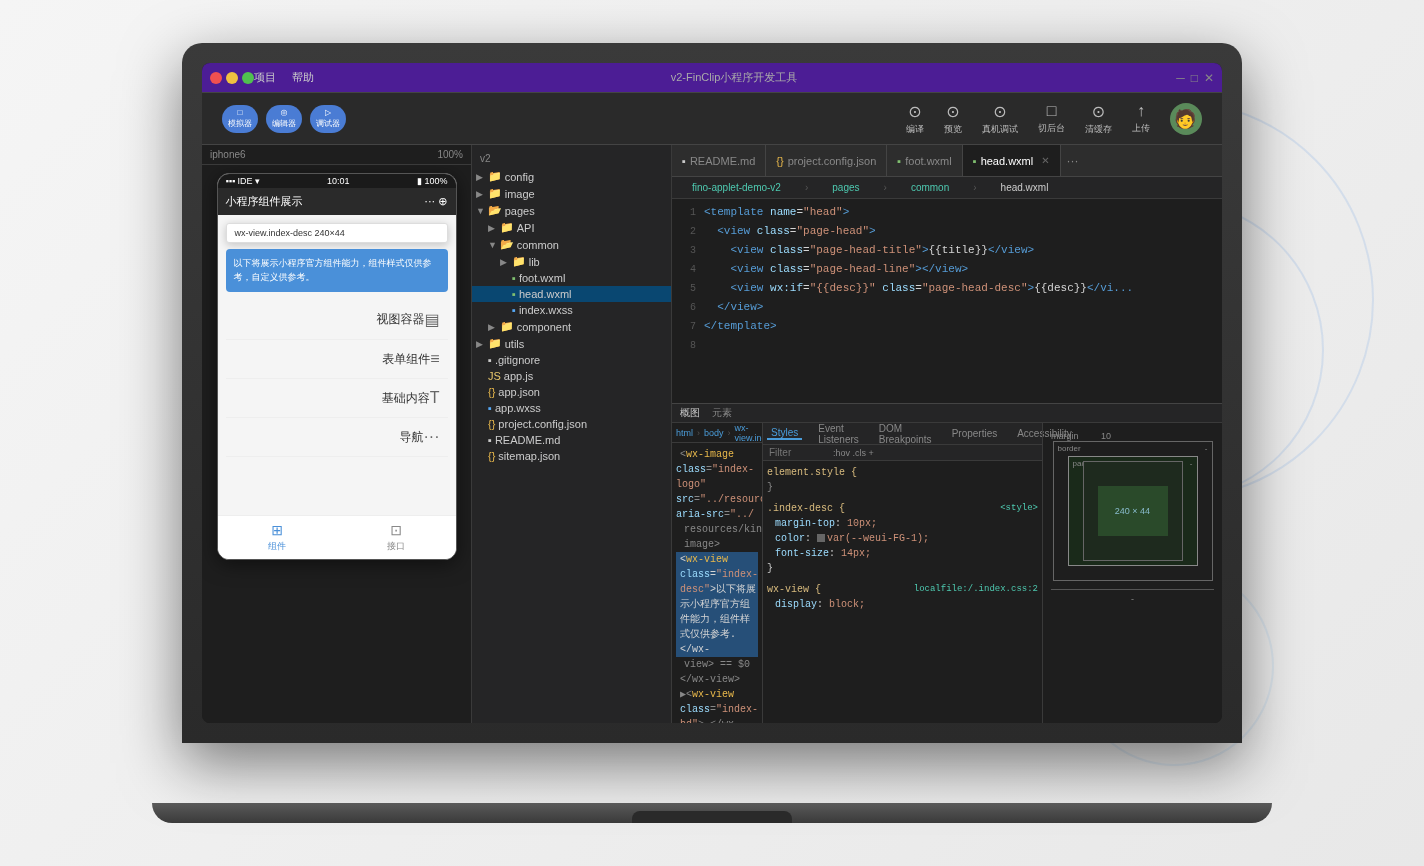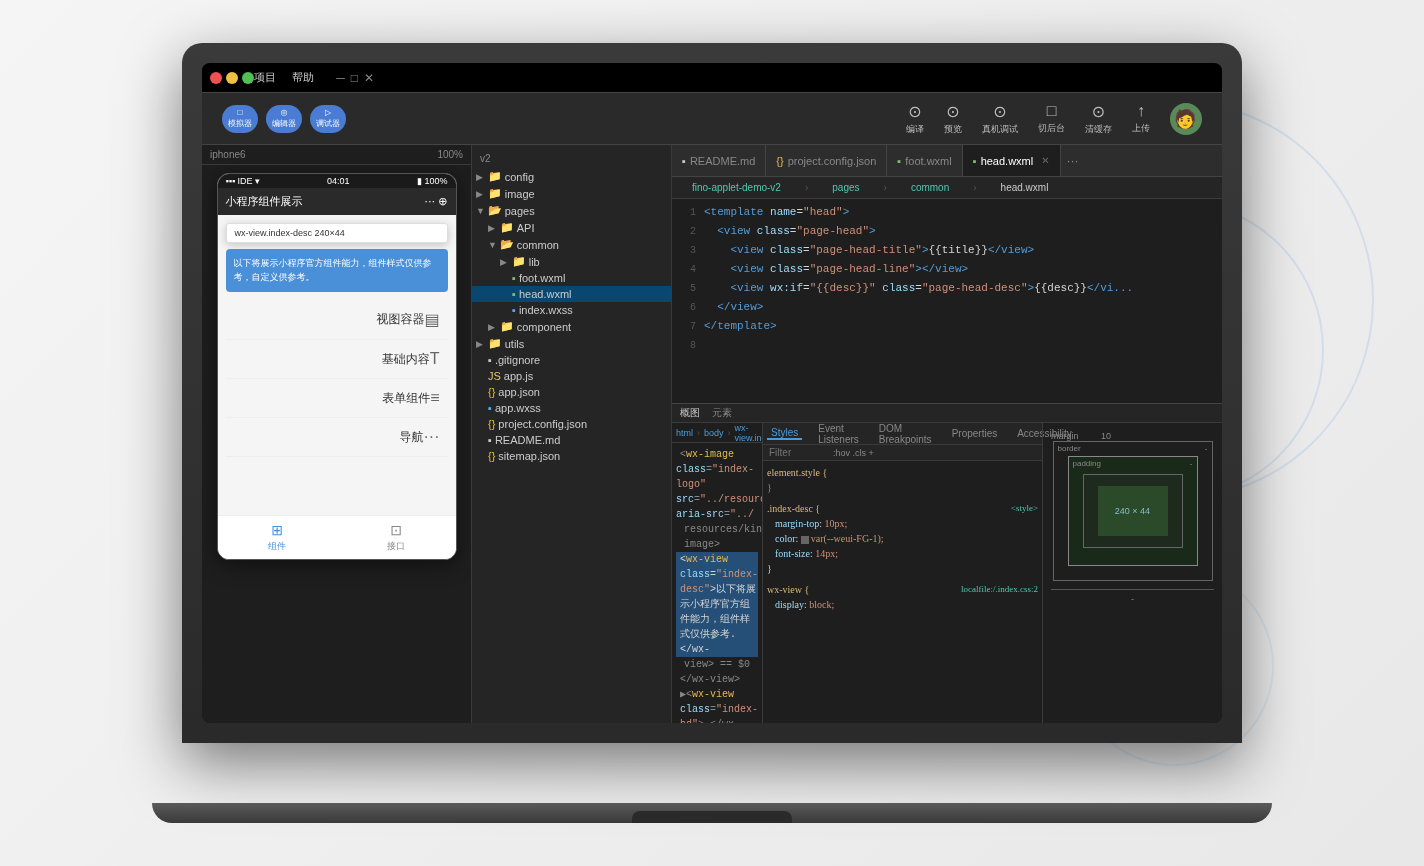--- a/index.html
+++ b/index.html
@@ -82,21 +82,21 @@
       background: #1e1e1e;
       display: flex;
       flex-direction: column;
       font-size: 12px;
       color: #ccc;
     }
 
     
     .title-bar {
       height: 30px;
-      background: #000000;
+      background: #4c1d95;
       display: flex;
       align-items: center;
       padding: 0 8px;
       border-bottom: 1px solid #444;
       flex-shrink: 0;
     }
     .title-bar-menu {
       display: flex;
       gap: 16px;
       font-size: 11px;
@@ -499,21 +499,21 @@
       border: none;
       color: #ccc;
       font-size: 10px;
       outline: none;
       width: 60px;
     }
     .styles-content {
       flex: 1;
       overflow-y: auto;
       padding: 4px;
-      font-family: Liberation Serif, serif;
+      font-family: Liberation Mono, monospace;
       font-size: 10px;
       line-height: 15px;
     }
     .css-rule { margin-bottom: 6px; }
     .css-selector { color: #d7ba7d; }
     .css-prop { color: #9cdcfe; }
     .css-val { color: #ce9178; }
     .css-link { color: #4ec9b0; float: right; font-size: 9px; }
     .box-model-panel {
       width: 180px;
@@ -543,21 +543,21 @@
     .bm-border {
       width: 130px; height: 110px;
       border: 1px solid #888;
       background: #1a2a1a;
       display: flex;
       align-items: center;
       justify-content: center;
       position: relative;
     }
     .bm-padding {
-      width: 100px; height: 74px;
+      width: 100px; height: 100px;
       border: 1px solid #666;
       background: #1e2a1e;
       display: flex;
       align-items: center;
       justify-content: center;
       position: relative;
     }
     .bm-content {
       width: 70px; height: 50px;
       background: #2a4a2a;
@@ -589,20 +589,21 @@
         <div class="title-bar">
           <div class="window-controls">
             <div class="win-btn win-close"></div>
             <div class="win-btn win-min"></div>
             <div class="win-btn win-max"></div>
           </div>
           <div class="title-bar-menu">
             <span>项目</span>
             <span>帮助</span>
           </div>
+          <div class="title-bar-title">v2-FinClip小程序开发工具</div>
           <div style="width:60px;display:flex;justify-content:flex-end;gap:6px;align-items:center;">
             <span style="font-size:12px;color:#888;cursor:pointer;">─</span>
             <span style="font-size:12px;color:#888;cursor:pointer;">□</span>
             <span style="font-size:12px;color:#888;cursor:pointer;">✕</span>
           </div>
         </div>
 
         <div class="toolbar">
           <div class="toolbar-left">
             <div class="toolbar-btn active-sim">
@@ -655,46 +656,46 @@
           <div class="simulator-panel">
             <div class="sim-header">
               <span>iphone6</span>
               <span>100%</span>
             </div>
             <div class="sim-phone">
               <div class="phone-frame">
 
                 <div class="phone-status-bar">
                   <span>▪▪▪ IDE ▾</span>
-                  <span>04:01</span>
+                  <span>10:01</span>
                   <span>▮ 100%</span>
                 </div>
 
                 <div class="phone-header">
                   <span>小程序组件展示</span>
                   <span>··· ⊕</span>
                 </div>
 
                 <div class="phone-content">
 
                   <div class="phone-tooltip">wx-view.index-desc 240×44</div>
 
                   <div class="phone-desc-area">以下将展示小程序官方组件能力，组件样式仅供参考，自定义供参考。</div>
 
                   <div class="phone-menu-item">
                     <span>视图容器</span>
                     <span class="icon">▤</span>
                   </div>
                   <div class="phone-menu-item">
+                    <span>表单组件</span>
+                    <span class="icon">≡</span>
+                  </div>
+                  <div class="phone-menu-item">
                     <span>基础内容</span>
                     <span class="icon">T</span>
-                  </div>
-                  <div class="phone-menu-item">
-                    <span>表单组件</span>
-                    <span class="icon">≡</span>
                   </div>
                   <div class="phone-menu-item">
                     <span>导航</span>
                     <span class="icon">···</span>
                   </div>
                 </div>
 
                 <div class="phone-bottom-nav">
                   <div class="nav-item active">
                     <span class="nav-icon">⊞</span>

